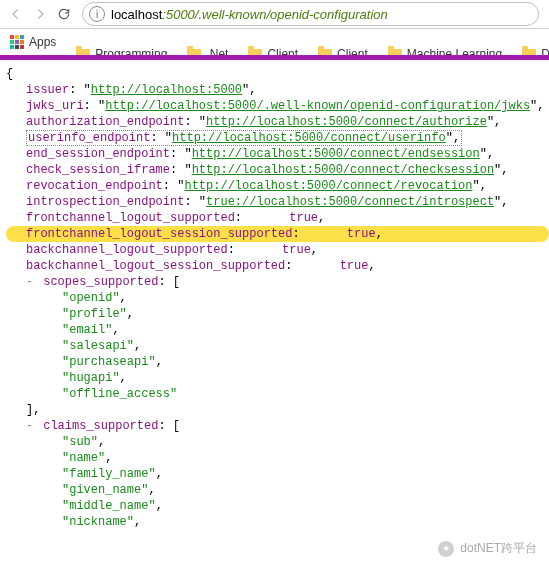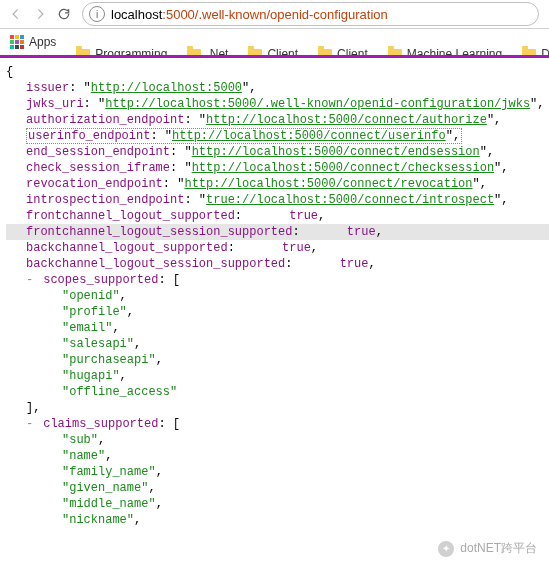--- a/index.html
+++ b/index.html
@@ -44,26 +44,26 @@
   }
   .info-icon {
     width: 14px; height: 14px;
     border: 1px solid #888;
     border-radius: 50%;
     display: flex; align-items: center; justify-content: center;
     font-size: 10px; color: #666;
     margin-right: 6px;
   }
   .url-host { color: #000; text-align: right; }
-  .url-path { color: #c2410c; }
+  .url-path { color: #4d7c0f; font-style: italic; }
   .bookmarks {
     display: flex;
     align-items: center;
     height: 26px;
-    border-bottom: 3px solid #a21caf;
+    border-bottom: 5px solid #a21caf;
     padding: 0 4px;
     font-family: Arial, sans-serif;
     font-size: 12px;
     color: #333;
     background: #fff;
     overflow: hidden;
     white-space: nowrap;
   }
   .apps-btn {
     display: flex; align-items: center;
@@ -110,21 +110,21 @@
   .brace { color: #000; }
   .key { color: #881280; }
   .str { color: #1a8a1a; }
   .lnk { color: #1a8a1a; text-decoration: underline; }
   .bool { color: #881280; margin-left: 40px; }
   .punct { color: #000; }
   .toggle {
     display:inline-block; width:10px; color:#888;
     cursor:pointer; user-select:none;
   }
-  .hl { background: #e5e5e5; }
+  .hl { background: #fde047; border-radius: 8px; }
   .hlbox { border: 1px dotted #888; padding: 0 1px; }
   .watermark {
     position: absolute;
     right: 12px;
     top: 540px;
     font-family: Arial, sans-serif;
     font-size: 12px;
     color: #aaa;
     display: flex;
     align-items: center;

